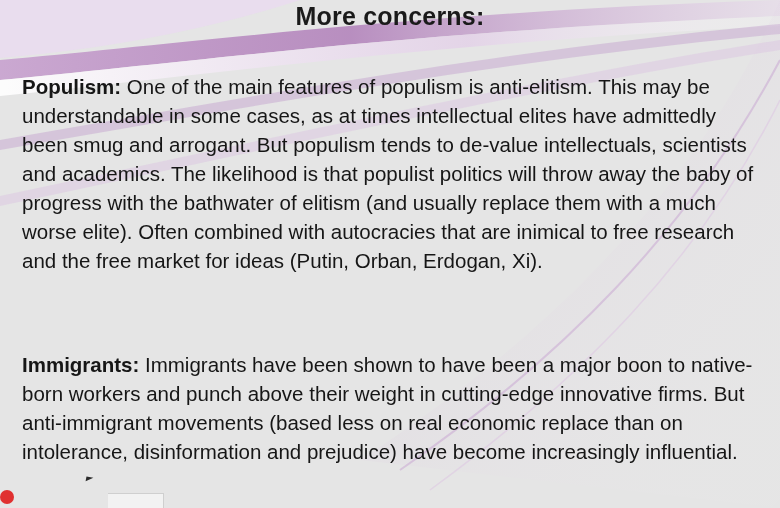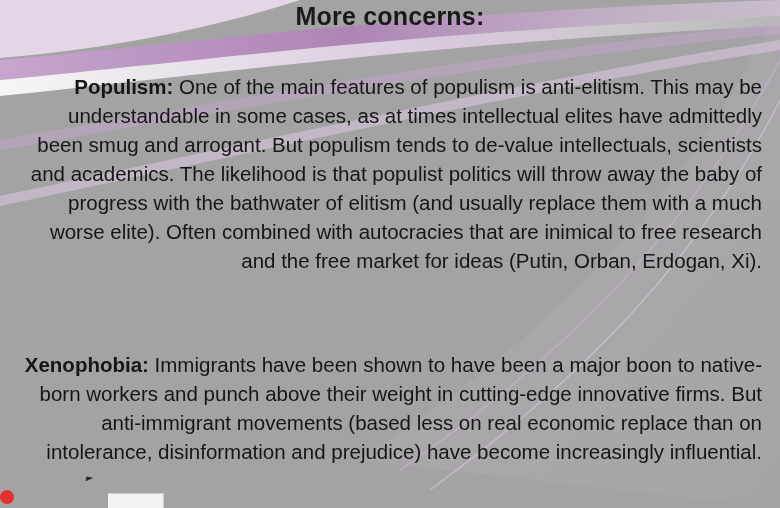--- a/index.html
+++ b/index.html
@@ -10,21 +10,21 @@
     width: 780px;
     height: 508px;
     background: #ffffff;
     font-family: "Liberation Sans", sans-serif;
     overflow: hidden;
   }
   .slide {
     position: relative;
     width: 780px;
     height: 508px;
-    background: #a3a3a3;
+    background: #e5e5e5;
     overflow: hidden;
   }
   
   .swoosh-layer {
     position: absolute;
     top: 0;
     left: 0;
     width: 780px;
     height: 508px;
     pointer-events: none;
@@ -44,21 +44,21 @@
   .body-block {
     position: absolute;
     left: 22px;
     width: 740px;
     color: #1a1a1a;
     z-index: 4;
   }
   .para {
     font-size: 20.5px;
     line-height: 29px;
-    text-align: right;
+    text-align: left;
     color: #161616;
   }
   .para strong {
     font-weight: bold;
   }
   .p1 { top: 72px; }
   .p2 { top: 350px; }
   .red-dot {
     position: absolute;
     left: 0px;
@@ -137,21 +137,21 @@
   <div class="title">More concerns:</div>
 
   <div class="body-block p1">
     <div class="para">
       <strong>Populism</strong><strong>:</strong><span>  One of the main features of populism is anti-elitism. This may be understandable in some cases, as at times intellectual elites have admittedly been smug and arrogant. But populism tends to de-value intellectuals, scientists and academics.  The likelihood is that populist politics will throw away the baby of progress with the bathwater of elitism (and usually replace them with a  much worse elite). Often combined with autocracies that are inimical to free research and the free market for ideas (Putin, Orban, Erdogan, Xi).</span>
     </div>
   </div>
 
   <div class="body-block p2">
     <div class="para">
-      <strong>Xenophobia</strong><strong>:</strong><span> Immigrants have been shown to have been a major boon to native-born workers and punch above their weight in cutting-edge innovative firms. But anti-immigrant movements (based less on real economic replace than on intolerance, disinformation and prejudice) have become increasingly influential.</span>
+      <strong>Immigrants</strong><strong>:</strong><span> Immigrants have been shown to have been a major boon to native-born workers and punch above their weight in cutting-edge innovative firms. But anti-immigrant movements (based less on real economic replace than on intolerance, disinformation and prejudice) have become increasingly influential.</span>
     </div>
   </div>
 
   <div class="red-dot"></div>
   <div class="bottom-left-box"></div>
   <div class="cursor"></div>
 
 </div>
 
 </body></html>

